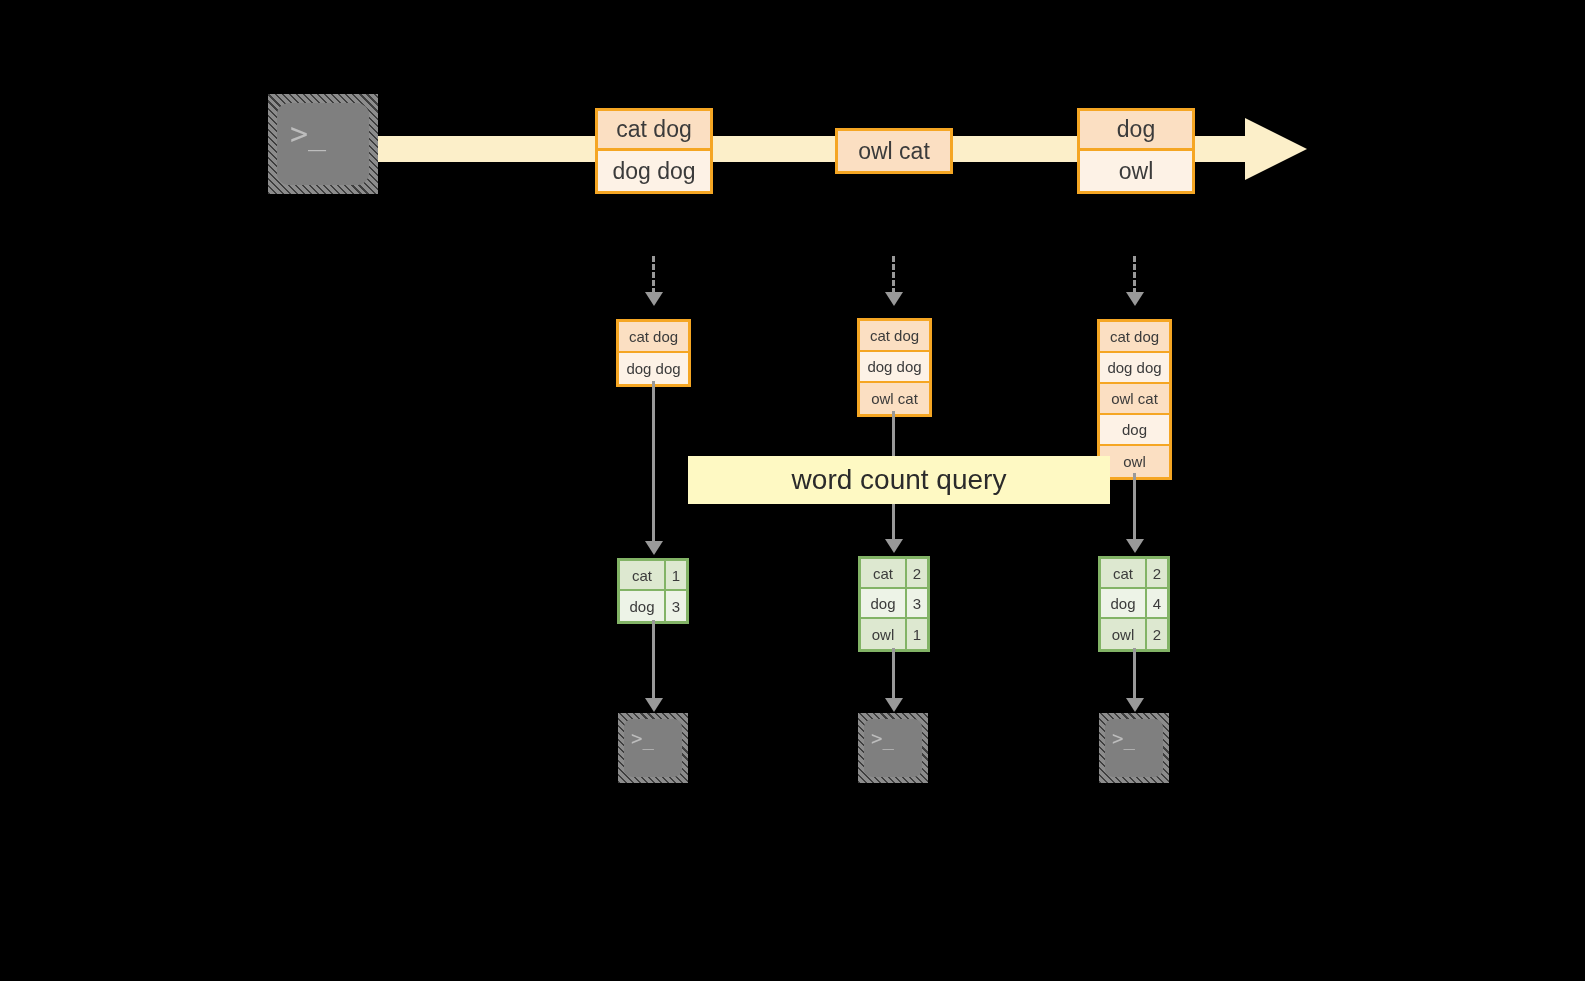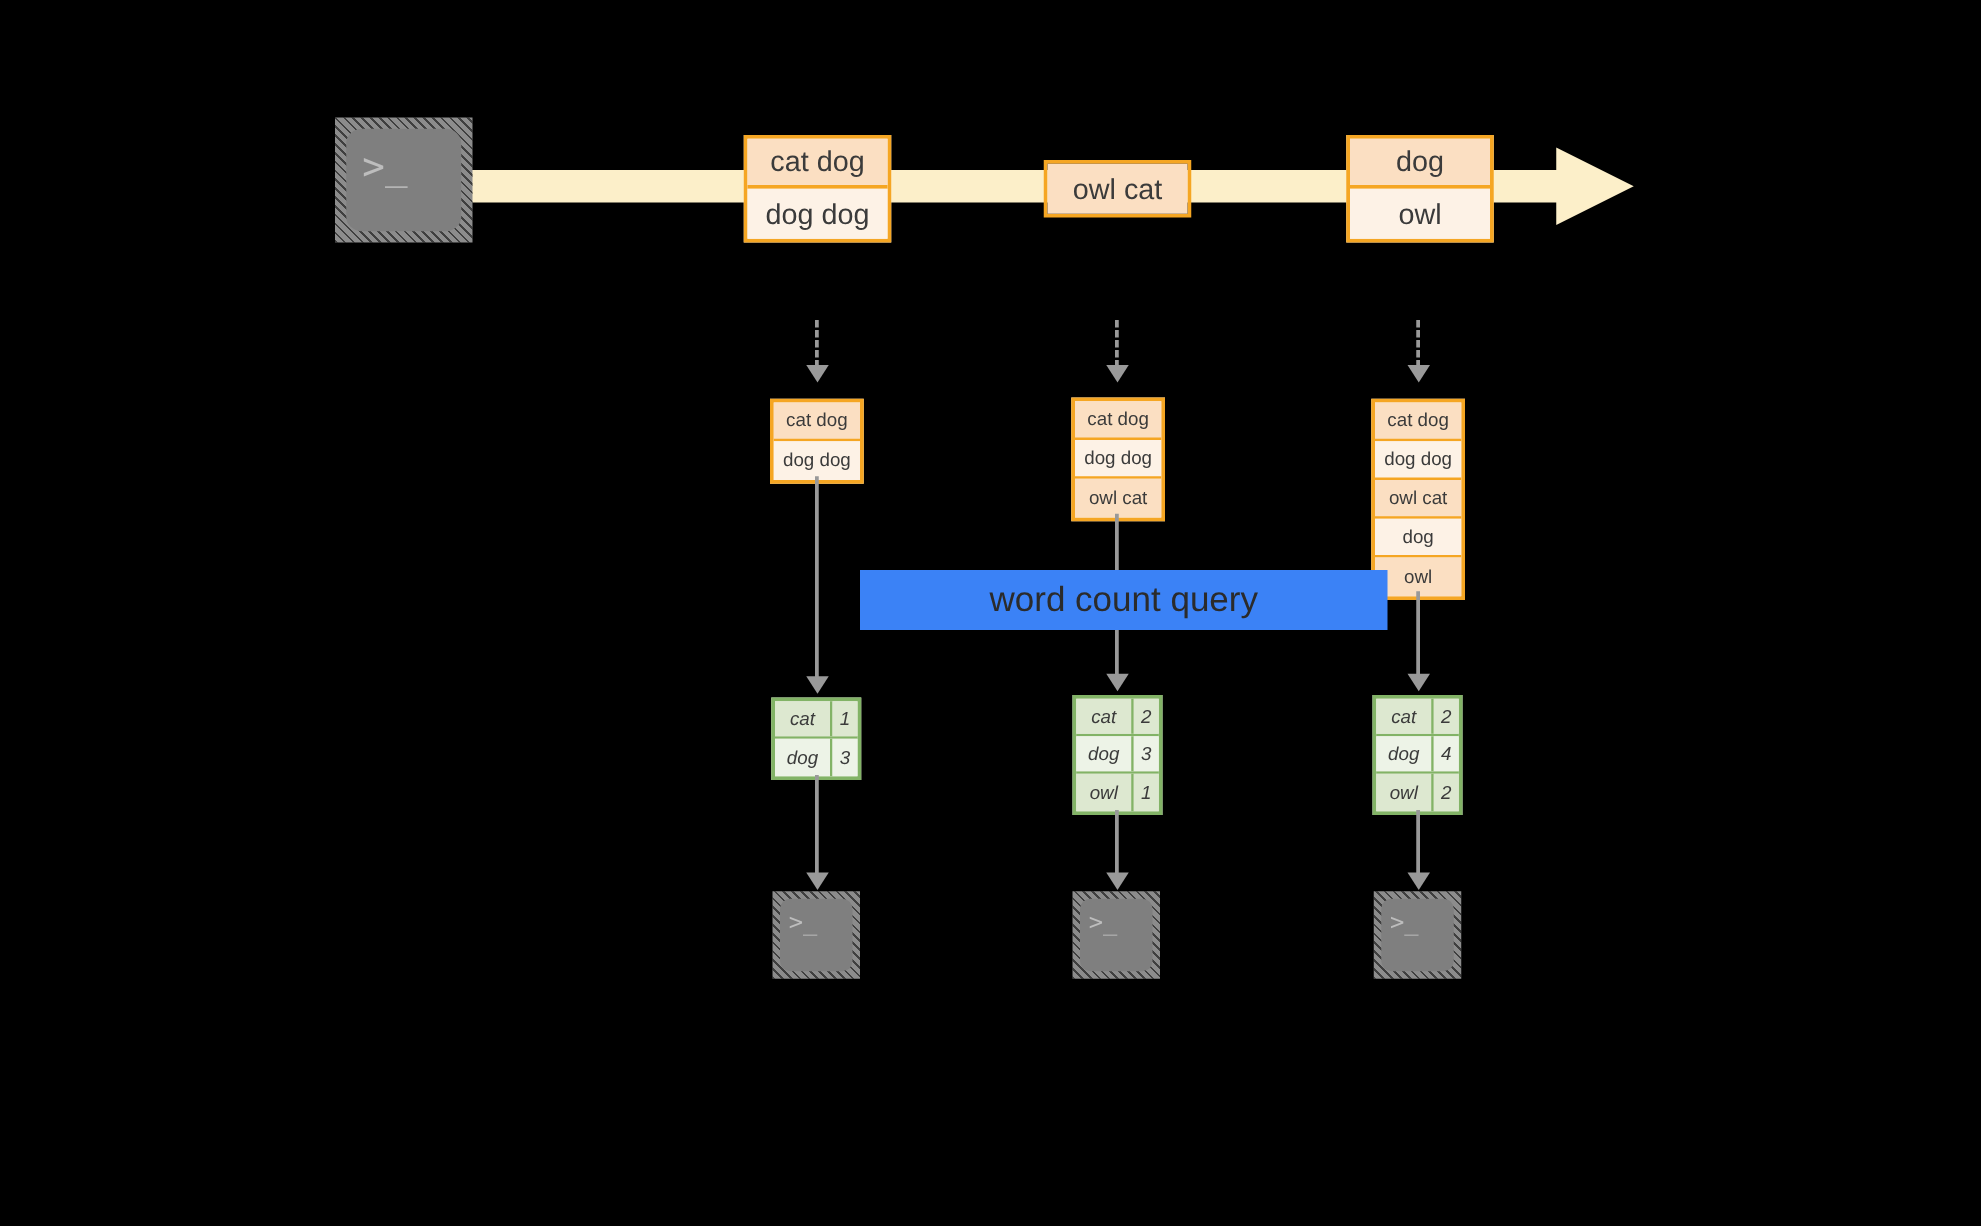--- a/index.html
+++ b/index.html
@@ -135,21 +135,20 @@
     position: absolute;
     border: 3px solid #82B366;
     box-sizing: border-box;
     background: #EDF3E7;
   }
   .result .row {
     display: flex;
     border-bottom: 2px solid #82B366;
     box-sizing: border-box;
     height: 30px;
-    font-style: italic;
   }
   .result .row:last-child { border-bottom: none; }
   .result .row.shade .wc,
   .result .row.shade .ct { background: #DDE8D0; }
   .result .row.light .wc,
   .result .row.light .ct { background: #EDF3E7; }
   .result .wc {
     width: 46px;
     border-right: 2px solid #82B366;
     box-sizing: border-box;
@@ -185,21 +184,21 @@
     border-top: 14px solid #999999;
   }
 
   
   #query-label {
     position: absolute;
     left: 688px;
     top: 456px;
     width: 422px;
     height: 48px;
-    background: #3b82f6;
+    background: #fef9c3;
     display: flex;
     align-items: center;
     justify-content: center;
     font-size: 28px;
     color: #2b2b2b;
     white-space: nowrap;
   }
 </style>
 </head>
 <body>

